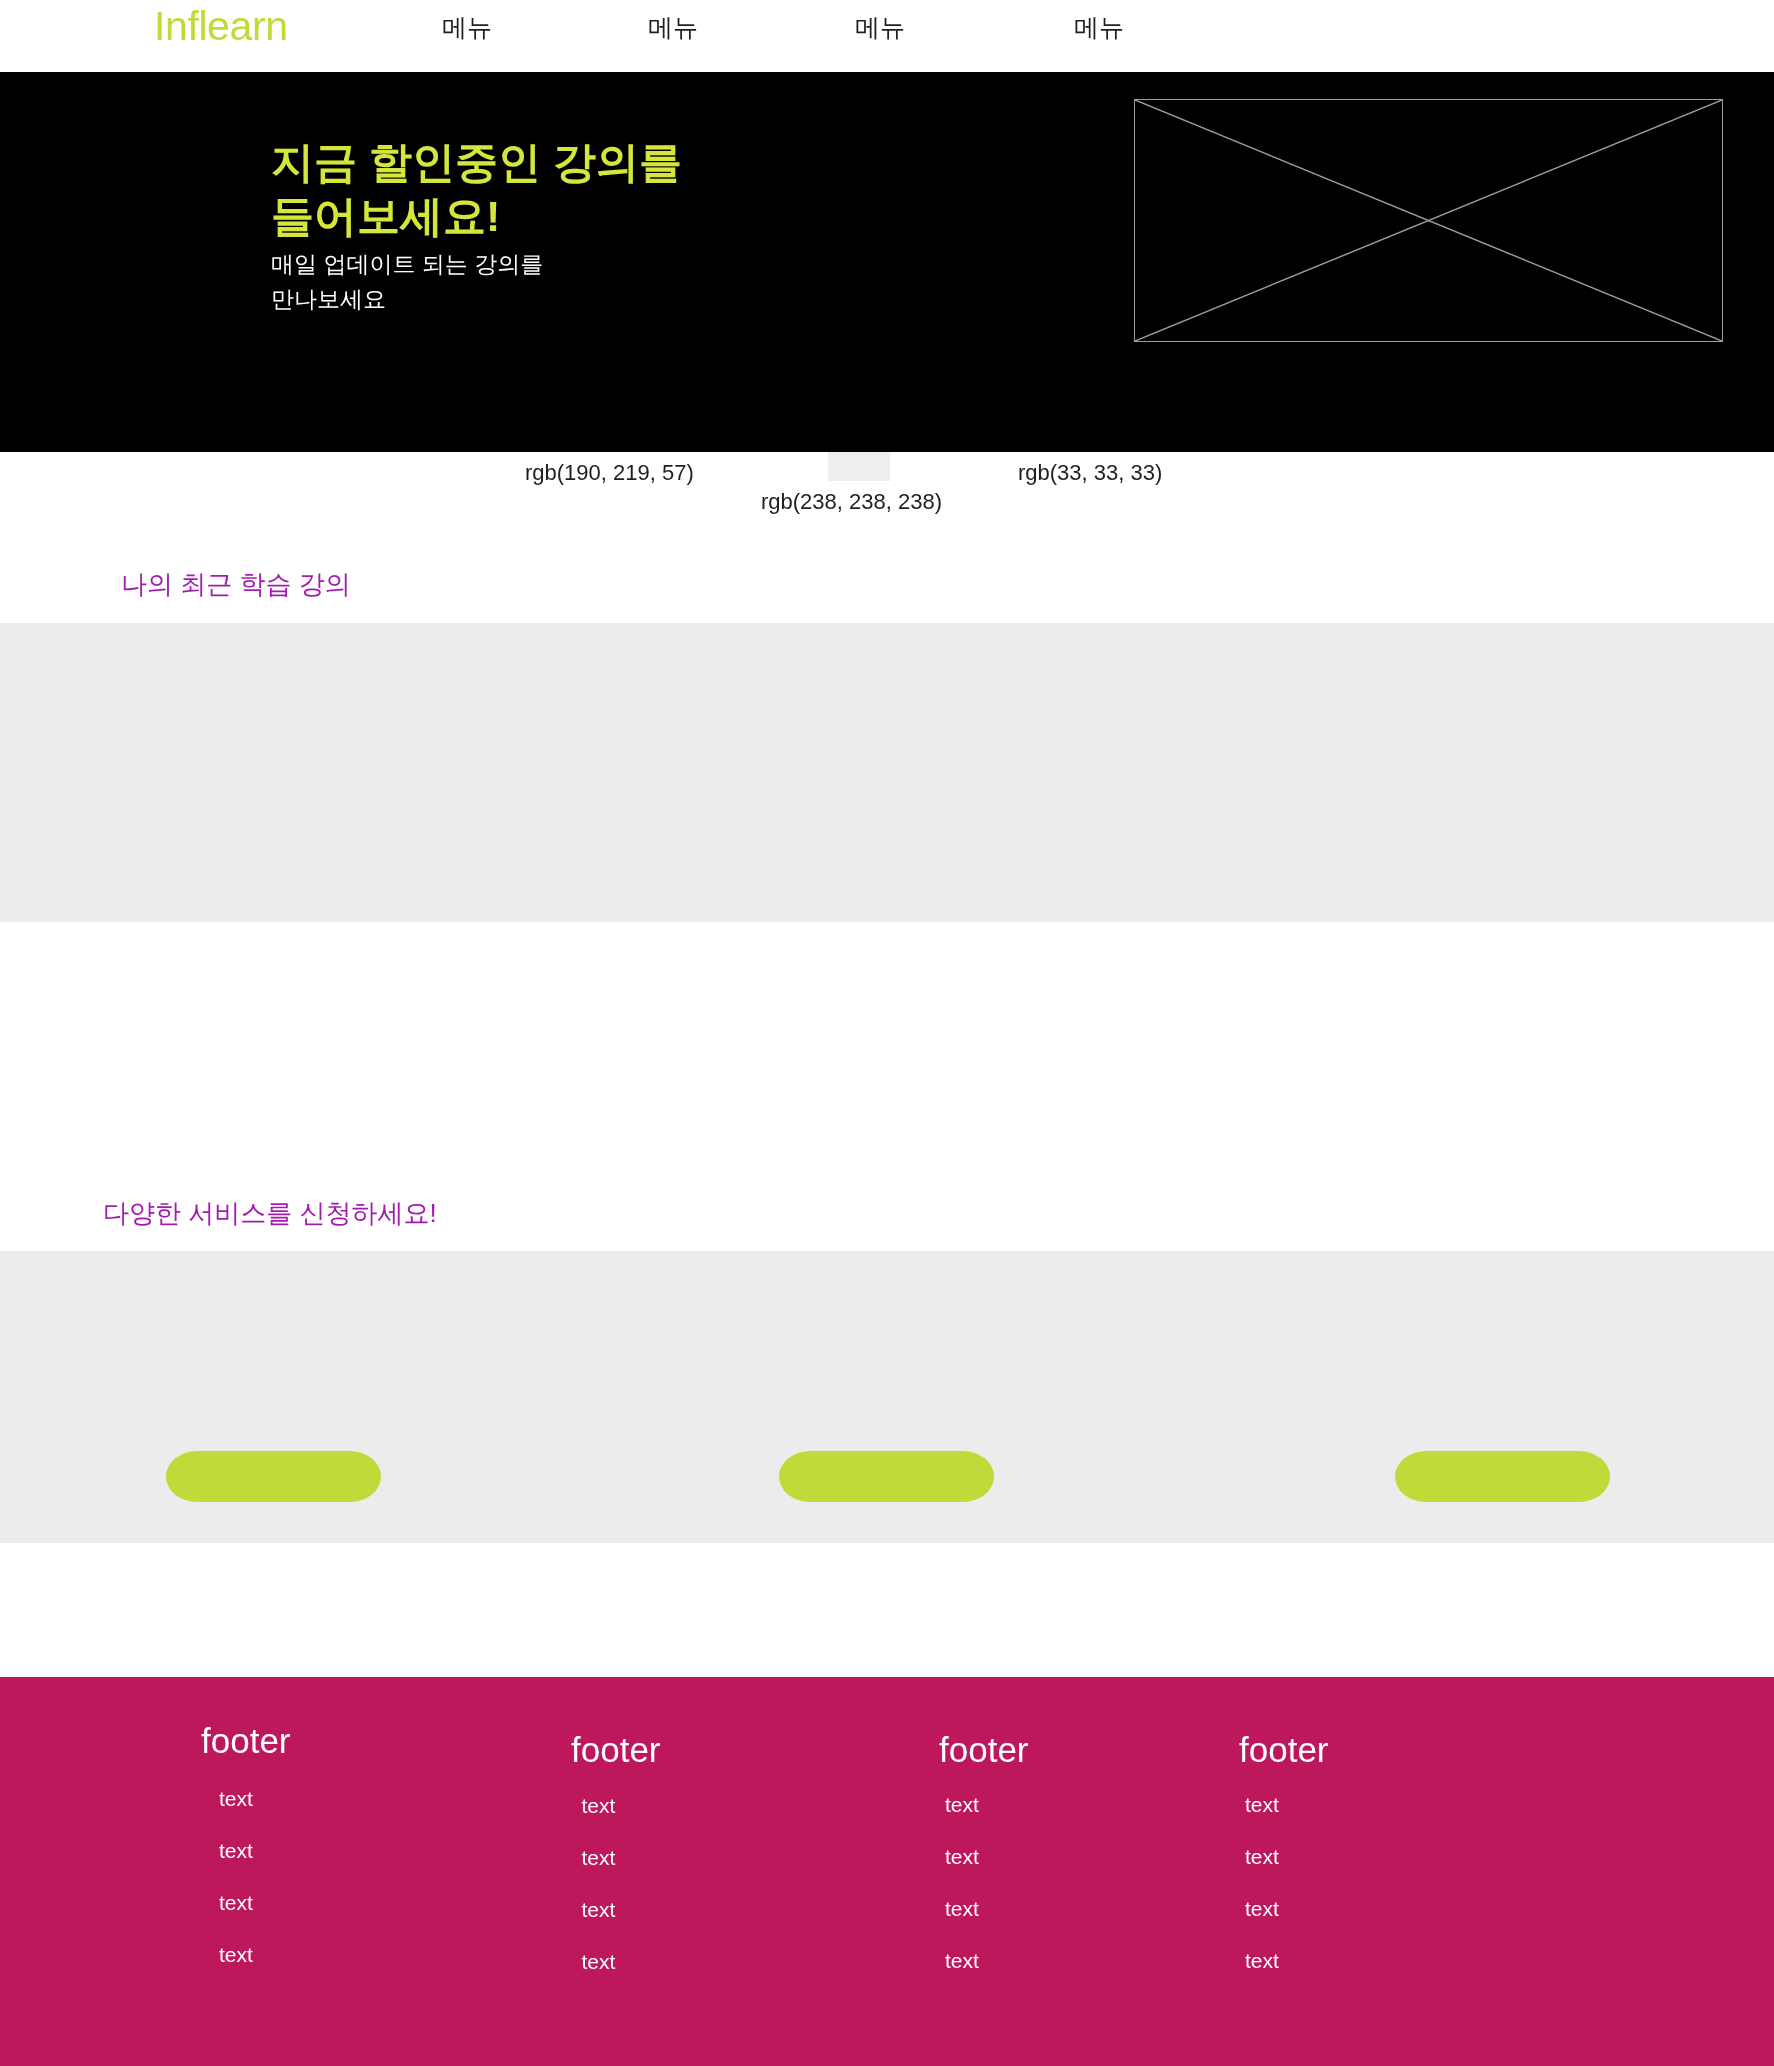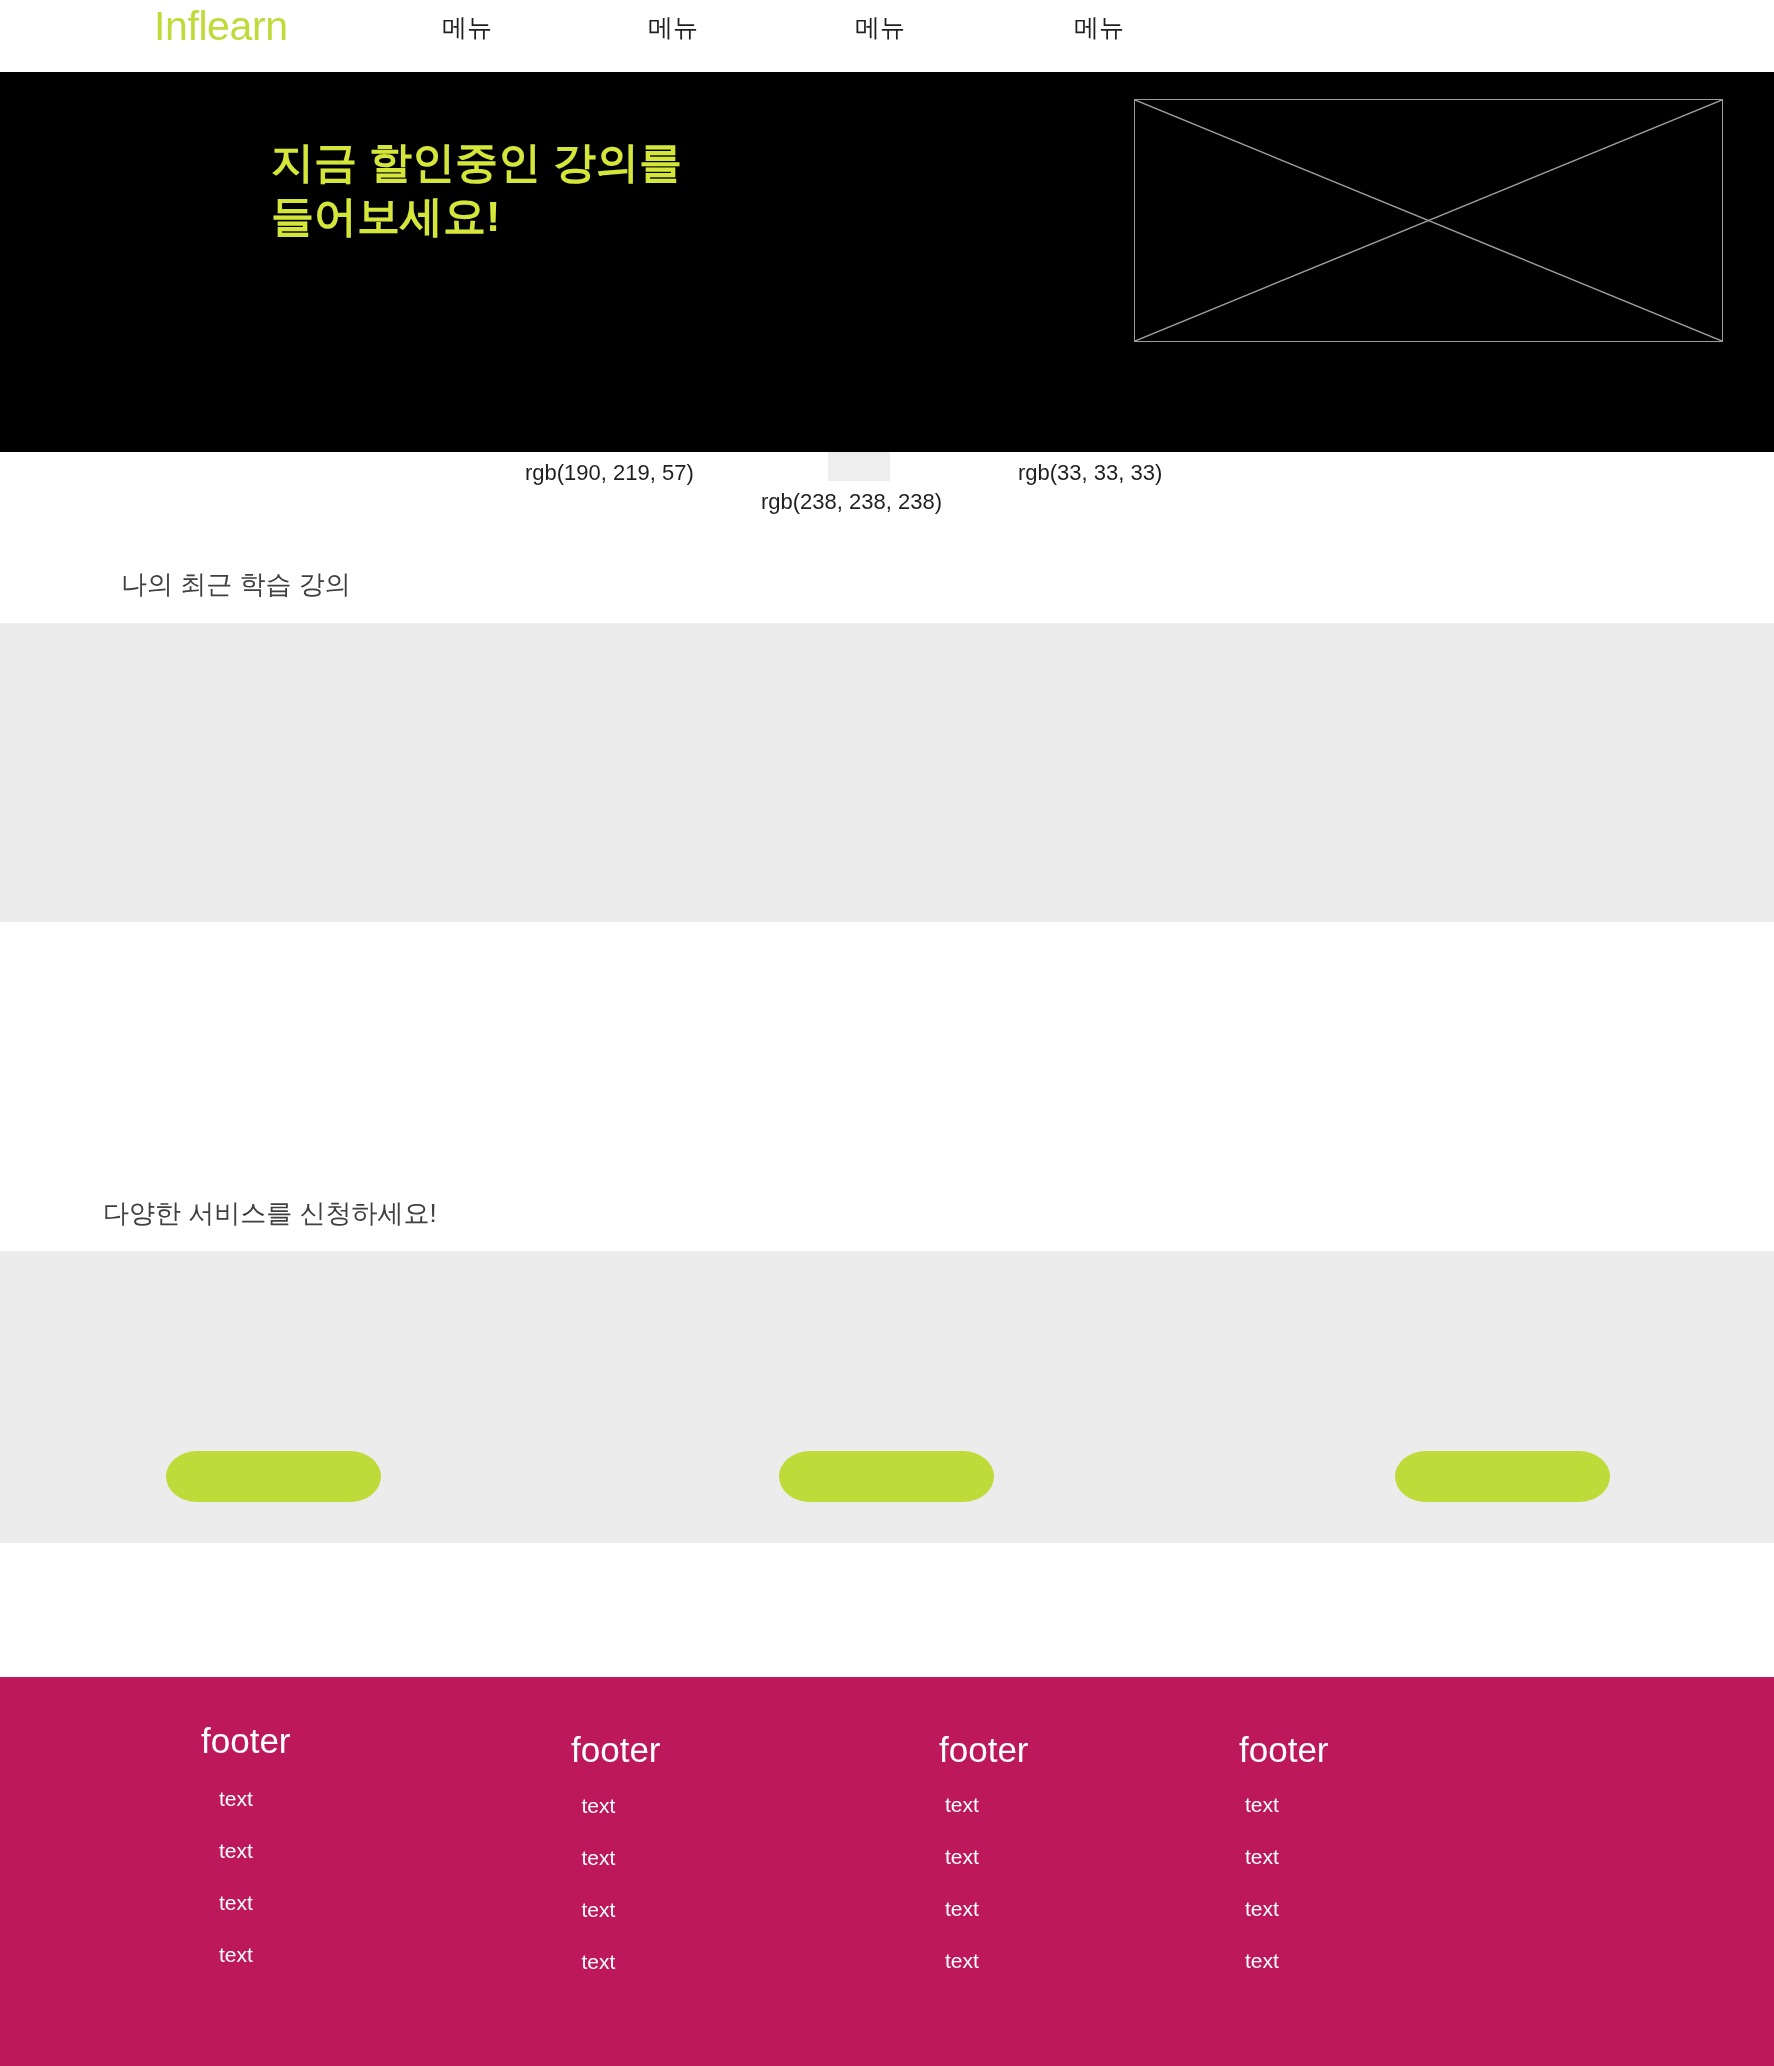--- a/index.html
+++ b/index.html
@@ -150,21 +150,21 @@
     color: #1f1f1f;
     white-space: nowrap;
     text-align: left;
   }
 
   
   .section-title {
     position: absolute;
     font-size: 26px;
     line-height: 1;
-    color: #404040;
+    color: #a21caf;
     font-weight: 400;
     white-space: nowrap;
   }
   .section-title.t0 { left: 121px; top: 571px; }
   .section-title.t1 { left: 103px; top: 1200px; }
 
   .gray-block {
     position: absolute;
     left: 0;
     width: 1775px;
@@ -250,20 +250,22 @@
     <div class="nav-item n3">메뉴</div>
   </div>
 
   <div class="nav-rule"></div>
 
   <div class="nav-item n4">메뉴</div>
 
   <div class="hero" style="background: rgb(0, 0, 0);">
     <div class="hero-title" style="color: rgb(212, 230, 58);">지금 할인중인 강의를
 들어보세요!</div>
+    <div class="hero-sub" style="color: rgb(255, 255, 255);">매일 업데이트 되는 강의를
+만나보세요</div>
 
     <div class="hero-image">
       <svg viewBox="0 0 796 328" preserveAspectRatio="none">
         <line x1="0" y1="0" x2="796" y2="328" stroke="#9d9d9d" stroke-width="2"></line>
         <line x1="796" y1="0" x2="0" y2="328" stroke="#9d9d9d" stroke-width="2"></line>
       </svg>
     </div>
   </div>
 
   <div class="palette">

